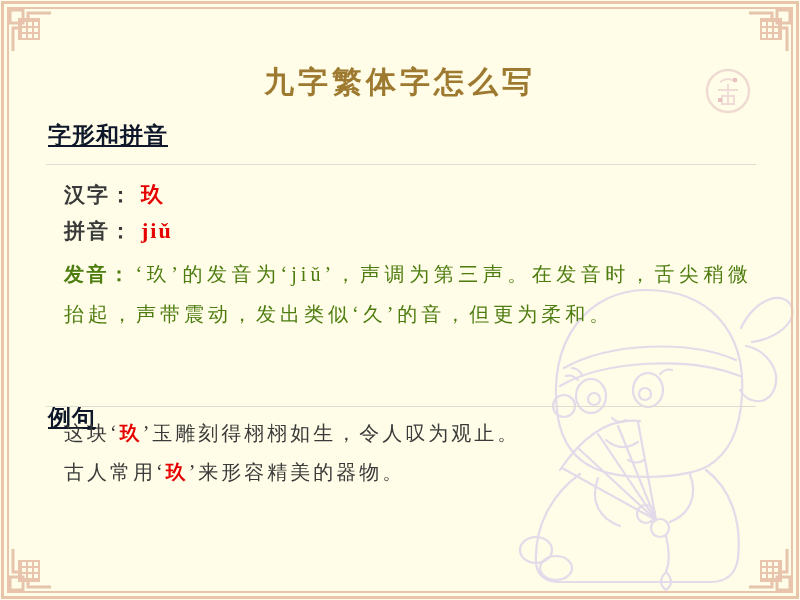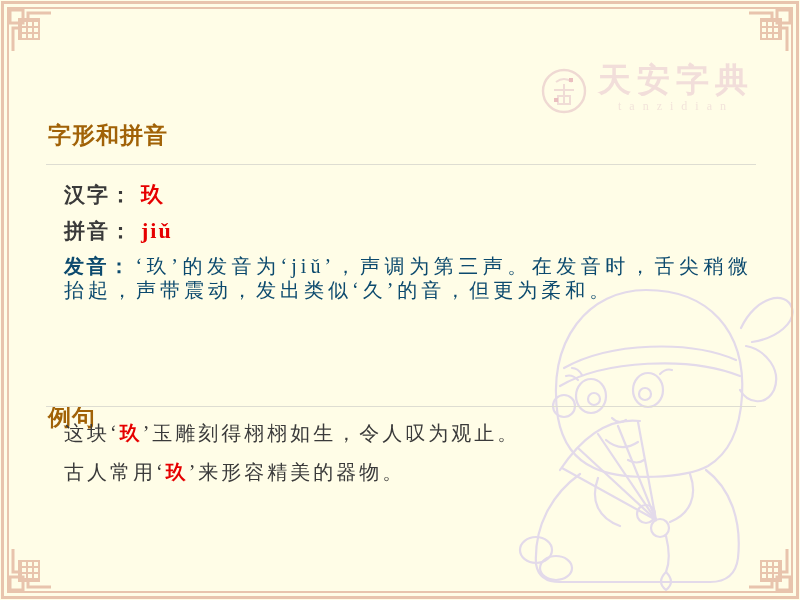--- a/index.html
+++ b/index.html
@@ -20,35 +20,35 @@
   .page-title{
     position:absolute;top:62px;left:48px;right:48px;z-index:2;
     text-align:center;font-size:30px;font-weight:bold;color:#9E7A30;letter-spacing:4px;
   }
   
   .logo{position:absolute;top:62px;right:46px;z-index:1;display:flex;align-items:flex-start;gap:8px;}
   .logo-col{display:flex;flex-direction:column;align-items:center;}
   .brand{font-size:33px;font-weight:bold;color:#F2DEDA;letter-spacing:6px;white-space:nowrap;line-height:1.1;}
   .brand-latin{font-size:12px;color:#F3E4DB;letter-spacing:8px;margin-top:1px;}
   
-  .sec-heading{position:absolute;left:48px;z-index:2;font-size:23px;font-weight:bold;color:#a16207;letter-spacing:1px;}
+  .sec-heading{position:absolute;left:48px;z-index:2;font-size:23px;font-weight:bold;color:#0f172a;letter-spacing:1px;text-decoration:underline;}
   .h-pinyin{top:120px;}
   .h-examples{top:366px;margin-top:36px;}
   .divider{position:absolute;left:46px;right:44px;height:1px;background:#DEDDD2;z-index:2;}
   .div1{top:164px;}
   .div2{top:406px;}
   
   .row{position:absolute;left:64px;z-index:2;font-size:21px;font-weight:bold;color:#3A3A3A;letter-spacing:2px;}
   .row-hanzi{top:180px;}
   .row-pinyin{top:217px;}
   .row .val{color:#E60000;margin-left:8px;font-size:22px;}
   
   .para{
     position:absolute;top:254px;left:64px;width:688px;z-index:2;
-    font-size:20px;line-height:24px;color:#0c4a6e;letter-spacing:4px;text-align:justify;
+    font-size:20px;line-height:40px;color:#4d7c0f;letter-spacing:4px;text-align:justify;
   }
   .para .lbl{font-weight:bold;letter-spacing:2px;margin-right:4px;}
   
   .example{position:absolute;left:64px;z-index:2;font-size:20px;color:#3A3A3A;letter-spacing:3px;white-space:nowrap;}
   .ex-0{top:420px;}
   .ex-1{top:459px;}
   .example .hl{color:#E60000;font-weight:bold;}
   
   .mascot{position:absolute;left:494px;top:268px;width:302px;height:328px;z-index:0;}
 </style>
@@ -133,37 +133,34 @@
   </svg>
   <svg class="corner br" viewBox="0 0 46 46">
     <g stroke="#E8C4AD" stroke-width="3" fill="none">
       <path d="M46 8 H23 V13"></path>
         <path d="M8 46 V23 H13"></path>
         <rect x="5" y="5" width="13" height="13"></rect>
     </g>
     <path fill="#E8C4AD" fill-rule="evenodd" d="M13 13h22v22H13z M17 17h4v4h-4z M23 17h4v4h-4z M29 17h4v4h-4z M17 23h4v4h-4z M23 23h4v4h-4z M29 23h4v4h-4z M17 29h4v4h-4z M23 29h4v4h-4z M29 29h4v4h-4z"></path>
   </svg>
 
+  <div class="page-title">九字繁体字怎么写</div>
 
   <div class="logo">
     <svg width="52" height="54" viewBox="0 0 52 54">
       <circle cx="26" cy="29" r="21" fill="none" stroke="#EFD9D3" stroke-width="2.4"></circle>
       <g stroke="#F0DCD6" stroke-width="2" fill="none">
         <path d="M18 20 q8 -6 16 0"></path>
         <path d="M16 28 h20"></path>
         <path d="M20 34 h12 v8 h-12 z"></path>
         <path d="M26 22 v20"></path>
       </g>
       <rect x="31" y="16" width="4" height="4" fill="#EABFBF"></rect>
       <rect x="16" y="36" width="4" height="4" fill="#EABFBF"></rect>
     </svg>
-    <div class="logo-col">
-      <div class="brand">天安字典</div>
-      <div class="brand-latin">tanzidian</div>
-    </div>
   </div>
 
   <div class="sec-heading h-pinyin">字形和拼音</div>
   <div class="divider div1"></div>
 
   <div class="row row-pinyin">
     <span class="lbl">拼音：</span><span class="val">jiǔ</span>
   </div>
   <div class="row row-hanzi">
     <span class="lbl">汉字：</span><span class="val">玖</span>

